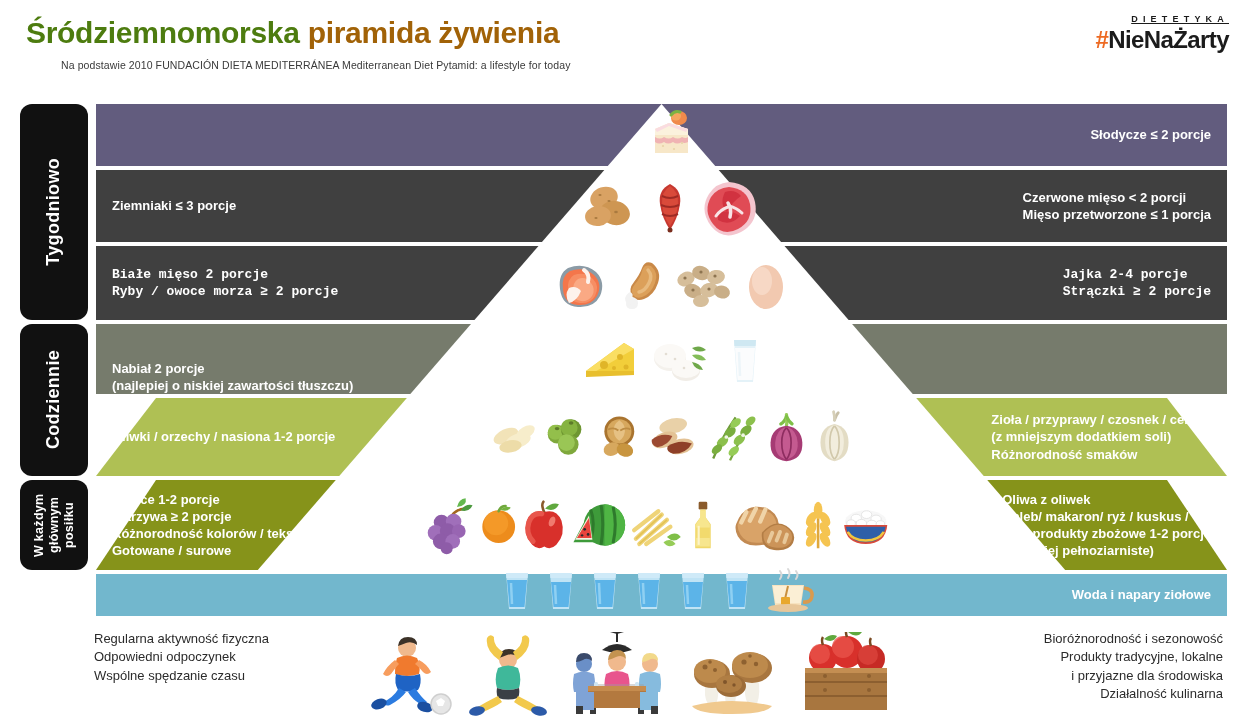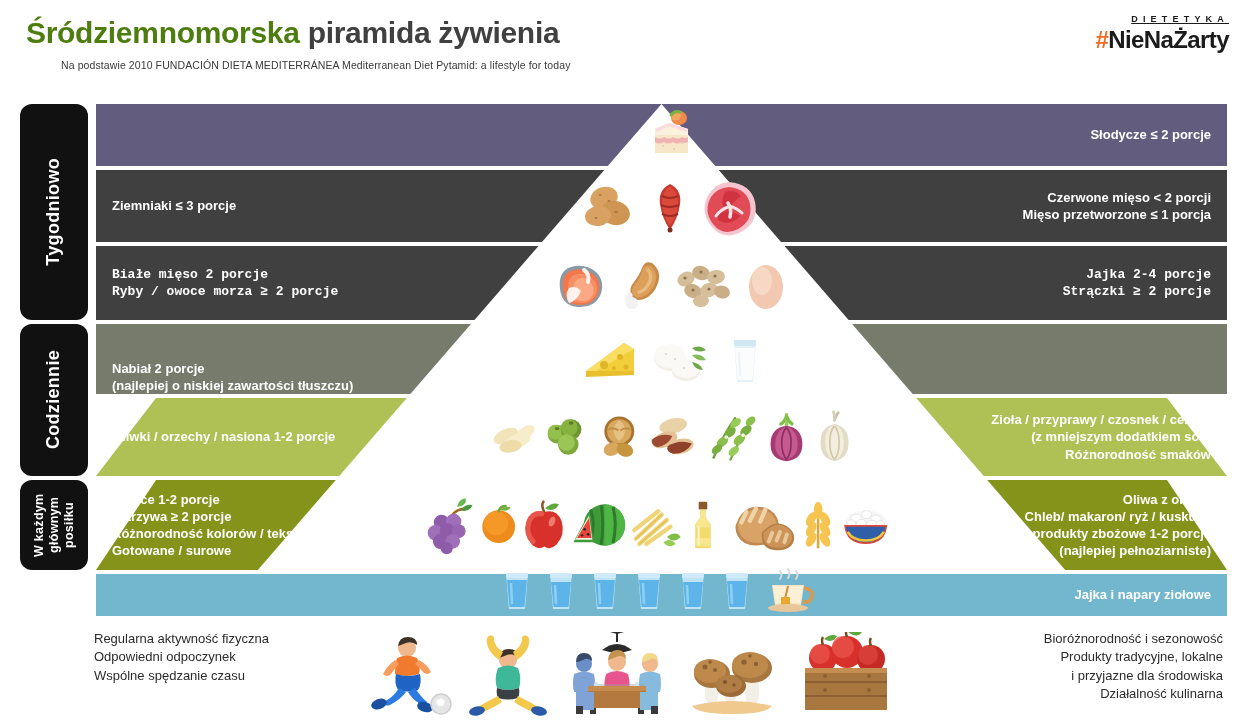--- a/index.html
+++ b/index.html
@@ -8,40 +8,40 @@
     background: #ffffff;
     font-family: "Liberation Sans", sans-serif;
     overflow: hidden;
     position: relative;
   }
 
   
   #header { position: absolute; left: 26px; top: 16px; }
   #title { font-size: 30px; font-weight: bold; letter-spacing: -0.3px; white-space: nowrap; }
   #title .hl { color: #ED6B23; }
-  #title .rest { color: #404040; text-align: right; }
+  #title .rest { color: #a16207; text-align: right; }
   #subtitle { margin-top: 9px; font-size: 10.5px; color: #3a3a3a; letter-spacing: 0.1px; padding-left: 35px; }
 
   #logo { position: absolute; right: 18px; top: 14px; text-align: right; }
   #logo-top { font-size: 9px; font-weight: bold; letter-spacing: 5.2px; color: #1b1b1b; text-decoration: underline; }
   #logo-main { font-size: 24px; font-weight: bold; color: #1b1b1b; letter-spacing: -0.6px; margin-top: 2px; }
   #logo-main .hash { color: #ED6B23; }
 
   
   #pyramid { position: absolute; left: 20px; top: 104px; width: 1207px; height: 512px; }
 
   .band {
     position: absolute; left: 76px; right: 0;
     display: flex; align-items: center; justify-content: space-between;
     padding: 0 16px;
     color: #ffffff;
   }
   .band .side { font-size: 13px; line-height: 1.32; font-weight: bold; white-space: pre-line; z-index: 4; }
   .band .side.left { text-align: left; }
-  .band .side.right { text-align: right; }
+  .band .side.right { }
 
   
   #band-0 { top: 0px;   height: 62px; background: #625C7E; }
   #band-1 { top: 66px;  height: 72px; background: #6B5C23; }
   #band-2 { top: 142px; height: 74px; background: #C8A512; }
   #band-3 { top: 220px; height: 70px; background: #767B6C; align-items: flex-end; }
   #band-4 { top: 294px; height: 78px; background: #AFC054; }
   #band-5 { top: 376px; height: 90px; background: #86931A; }
   #band-6 { top: 470px; height: 42px; background: #72B7CD; }
 
@@ -161,21 +161,21 @@
 Różnorodność kolorów / tekstur
 Gotowane / surowe</div>
     <div class="side right">Oliwa z oliwek
 Chleb/ makaron/ ryż / kuskus /
 inne produkty zbożowe 1-2 porcje
 (najlepiej pełnoziarniste)</div>
   </div>
 
   <div class="band" id="band-6" style="background: rgb(114, 183, 205);">
     <div class="side left"></div>
-    <div class="side right">Jajka i napary ziołowe</div>
+    <div class="side right">Woda i napary ziołowe</div>
   </div>
 
   <div id="wedge">
     <div class="tri"></div>
   </div>
 
   <div class="freq" id="freq-0">
     <span>Tygodniowo</span>
   </div>
   <div class="freq" id="freq-1">

